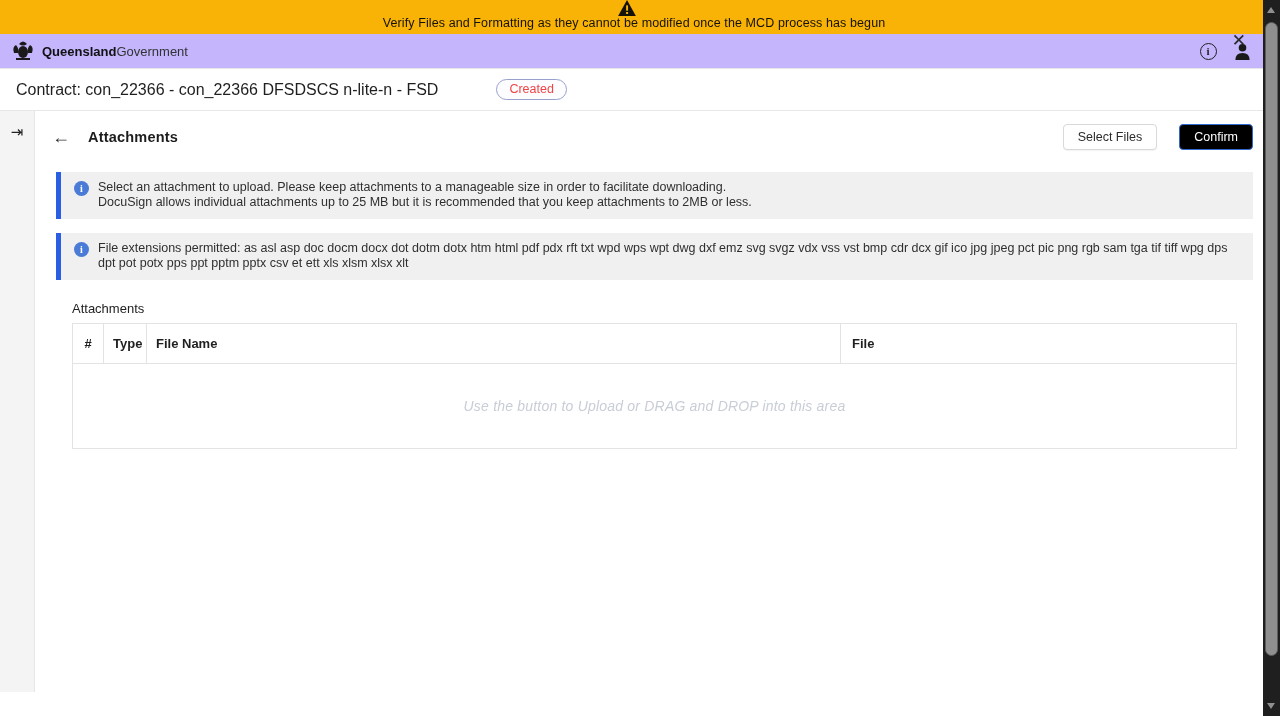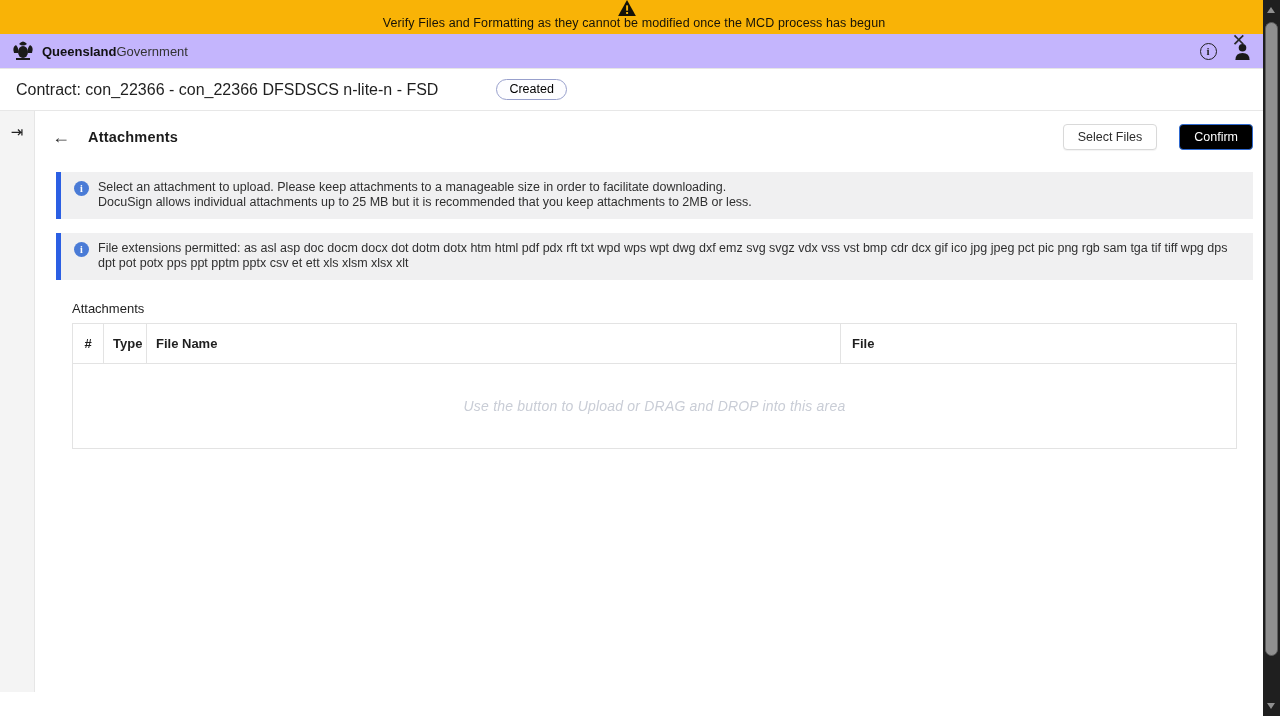--- a/index.html
+++ b/index.html
@@ -17,21 +17,21 @@
   .crest { width:26px; height:24px; margin-right:6px; }
   .logo-primary { font-size:13px; font-weight:700; color:#111; }
   .logo-secondary { font-size:13px; font-weight:400; color:#333; }
   .gov-header .spacer { flex:1; }
   .hdr-icon { width:20px; height:20px; margin-left:14px; cursor:pointer; display:flex; align-items:center; justify-content:center; }
   .info-circle { width:17px; height:17px; border:1.6px solid #1f1f1f; border-radius:50%; color:#1f1f1f; font-size:11px; font-weight:700; display:flex; align-items:center; justify-content:center; font-family:"Liberation Serif", serif; }
 
   
   .contract-bar { height:42px; background:#fff; border-bottom:1px solid #e7e7e7; display:flex; align-items:center; padding:0 16px; }
   .contract-title { font-size:16px; color:#1f1f1f; }
-  .status-chip { margin-left:58px; font-size:12.5px; color:#000000; border:1px solid #98a0cc; border-radius:12px; padding:2px 12px 3px; background:#fdfdff; }
+  .status-chip { margin-left:58px; font-size:12.5px; color:#ef4444; border:1px solid #98a0cc; border-radius:12px; padding:2px 12px 3px; background:#fdfdff; }
 
   
   .main { display:flex; height:581px; }
   .sidebar { width:35px; background:#f4f4f4; border-right:1px solid #e6e6e6; padding-top:12px; text-align:center; }
   .expand-icon { font-size:15px; color:#222; cursor:pointer; display:inline-block; }
   .content { flex:1; min-width:0; padding-right:27px; }
 
   .toolbar { display:flex; align-items:center; height:48px; padding:4px 0 0 17px; }
   .back-arrow { font-size:18px; color:#333; cursor:pointer; width:28px; }
   .page-heading { font-size:14.5px; font-weight:700; color:#1c1c1c; margin-left:8px; letter-spacing:.2px; }

